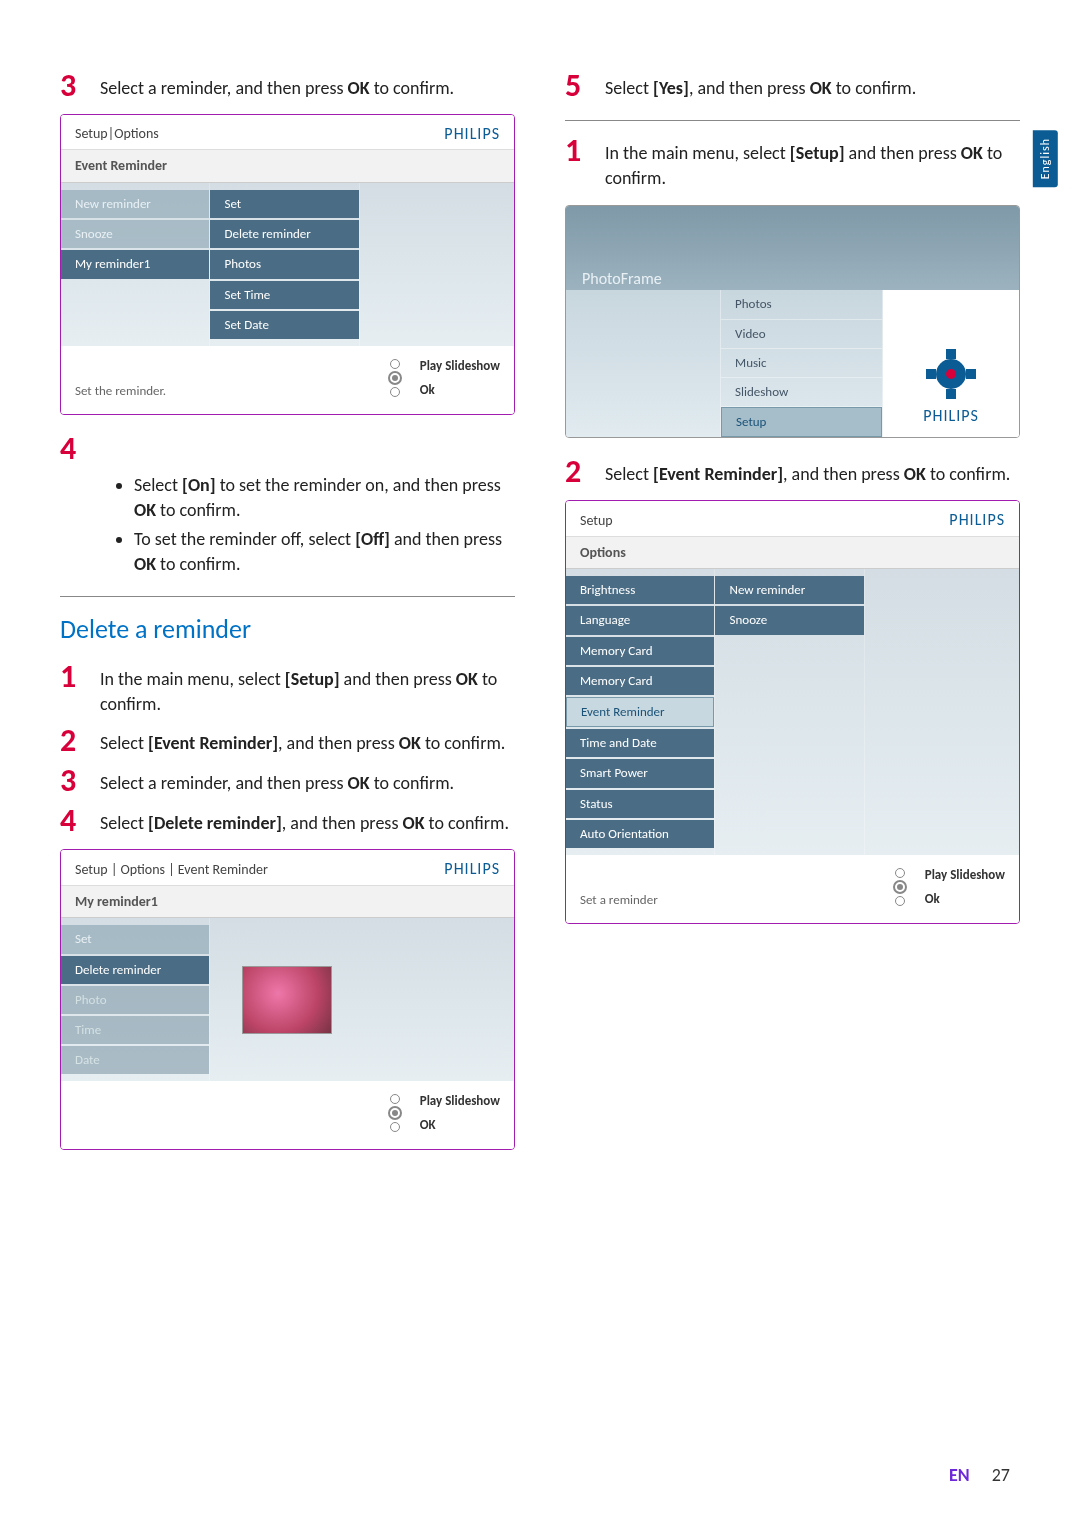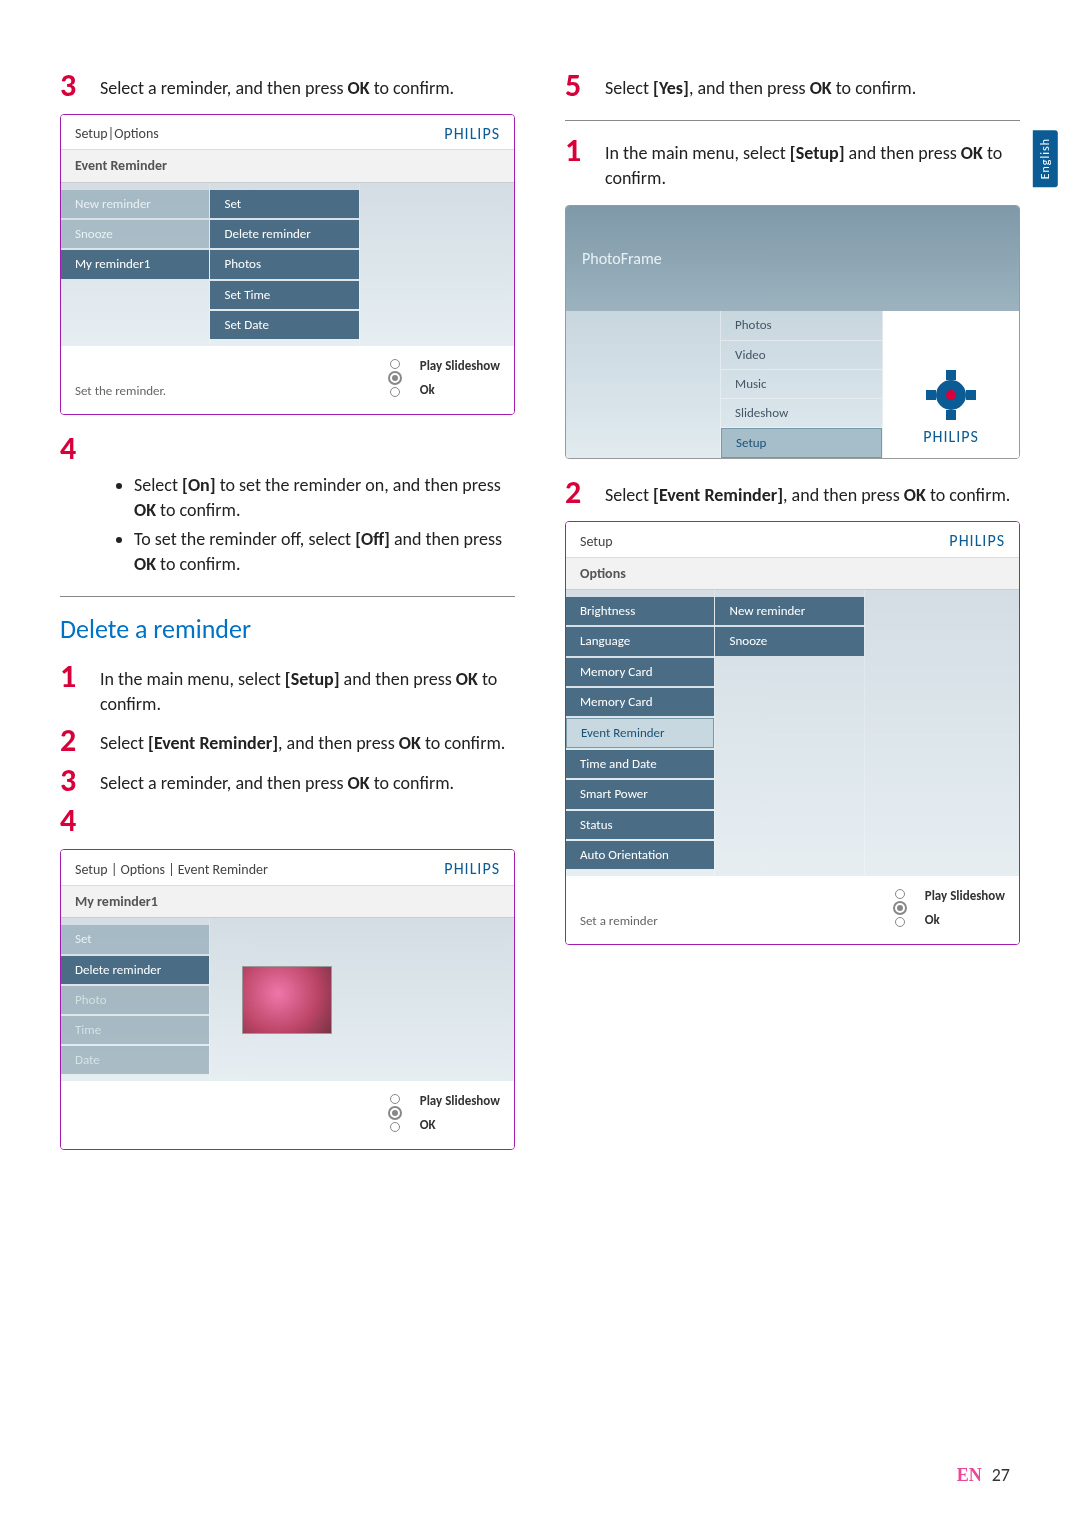--- a/index.html
+++ b/index.html
@@ -141,24 +141,24 @@
   
   .pf {
     border: 1px solid #999;
     border-radius: 4px;
     margin: 14px 0 18px 0;
     overflow: hidden;
     font-size: 14px;
   }
   .pf-top {
     background: linear-gradient(#7f99a8, #9cb2bf);
-    height: 105px;
+    height: 84px;
     display:flex;
-    align-items:center;
-    padding: 28px 16px;
+    align-items:flex-end;
+    padding: 0 16px;
   }
   .pf-title { color: #e8f0f4; font-size: 16px; }
   .pf-mid {
     display:flex;
     background: linear-gradient(#c8d6de, #e1ebf0);
   }
   .pf-left { width: 34%; }
   .pf-menu { width: 36%; border-left:1px solid rgba(255,255,255,0.4); border-right:1px solid rgba(255,255,255,0.4); }
   .pf-right { width: 30%; display:flex; flex-direction:column; align-items:center; justify-content:flex-end; padding:10px; background:#fff;}
   .pf-item { padding:5px 14px; font-size:13px; color:#456; border-bottom:1px solid rgba(255,255,255,0.4); }
@@ -173,21 +173,21 @@
   .gear .tooth{position:absolute;width:10px;height:10px;background:#0b5c94;}
   .gear .t1{top:-2px;left:18px}.gear .t2{bottom:-2px;left:18px}.gear .t3{left:-2px;top:18px}.gear .t4{right:-2px;top:18px}
   .pf .philips { font-size:16px; }
   .pagefoot {
     position: absolute;
     bottom: 40px;
     right: 70px;
     font-size: 18px;
     color: #333;
   }
-  .pagefoot .en { color: #ec4899; font-weight: bold; margin-right: 6px; font-family: Liberation Serif, serif; }
+  .pagefoot .en { color: #6d28d9; font-weight: bold; margin-right: 18px; }
 </style>
 </head>
 <body>
 
 <div class="lang-tab">English</div>
 
 <div class="page">
 
   <div class="col">
 
@@ -265,20 +265,23 @@
       </div>
     </div>
     <div class="step">
       <div class="step-num">3</div>
       <div class="step-text">
         <span>Select a reminder, and then press </span><b>OK</b><span> to confirm.</span>
       </div>
     </div>
     <div class="step">
       <div class="step-num">4</div>
+      <div class="step-text">
+        <span>Select </span><b>[Delete reminder]</b><span>, and then press </span><b>OK</b><span> to confirm.</span>
+      </div>
     </div>
 
     <div class="device">
       <div class="dev-titlebar">
         <span class="dev-title">Setup | Options | Event Reminder</span>
         <span class="philips">PHILIPS</span>
       </div>
       <div class="dev-subbar">My reminder1</div>
       <div class="dev-body">
         <div class="dev-col1">

